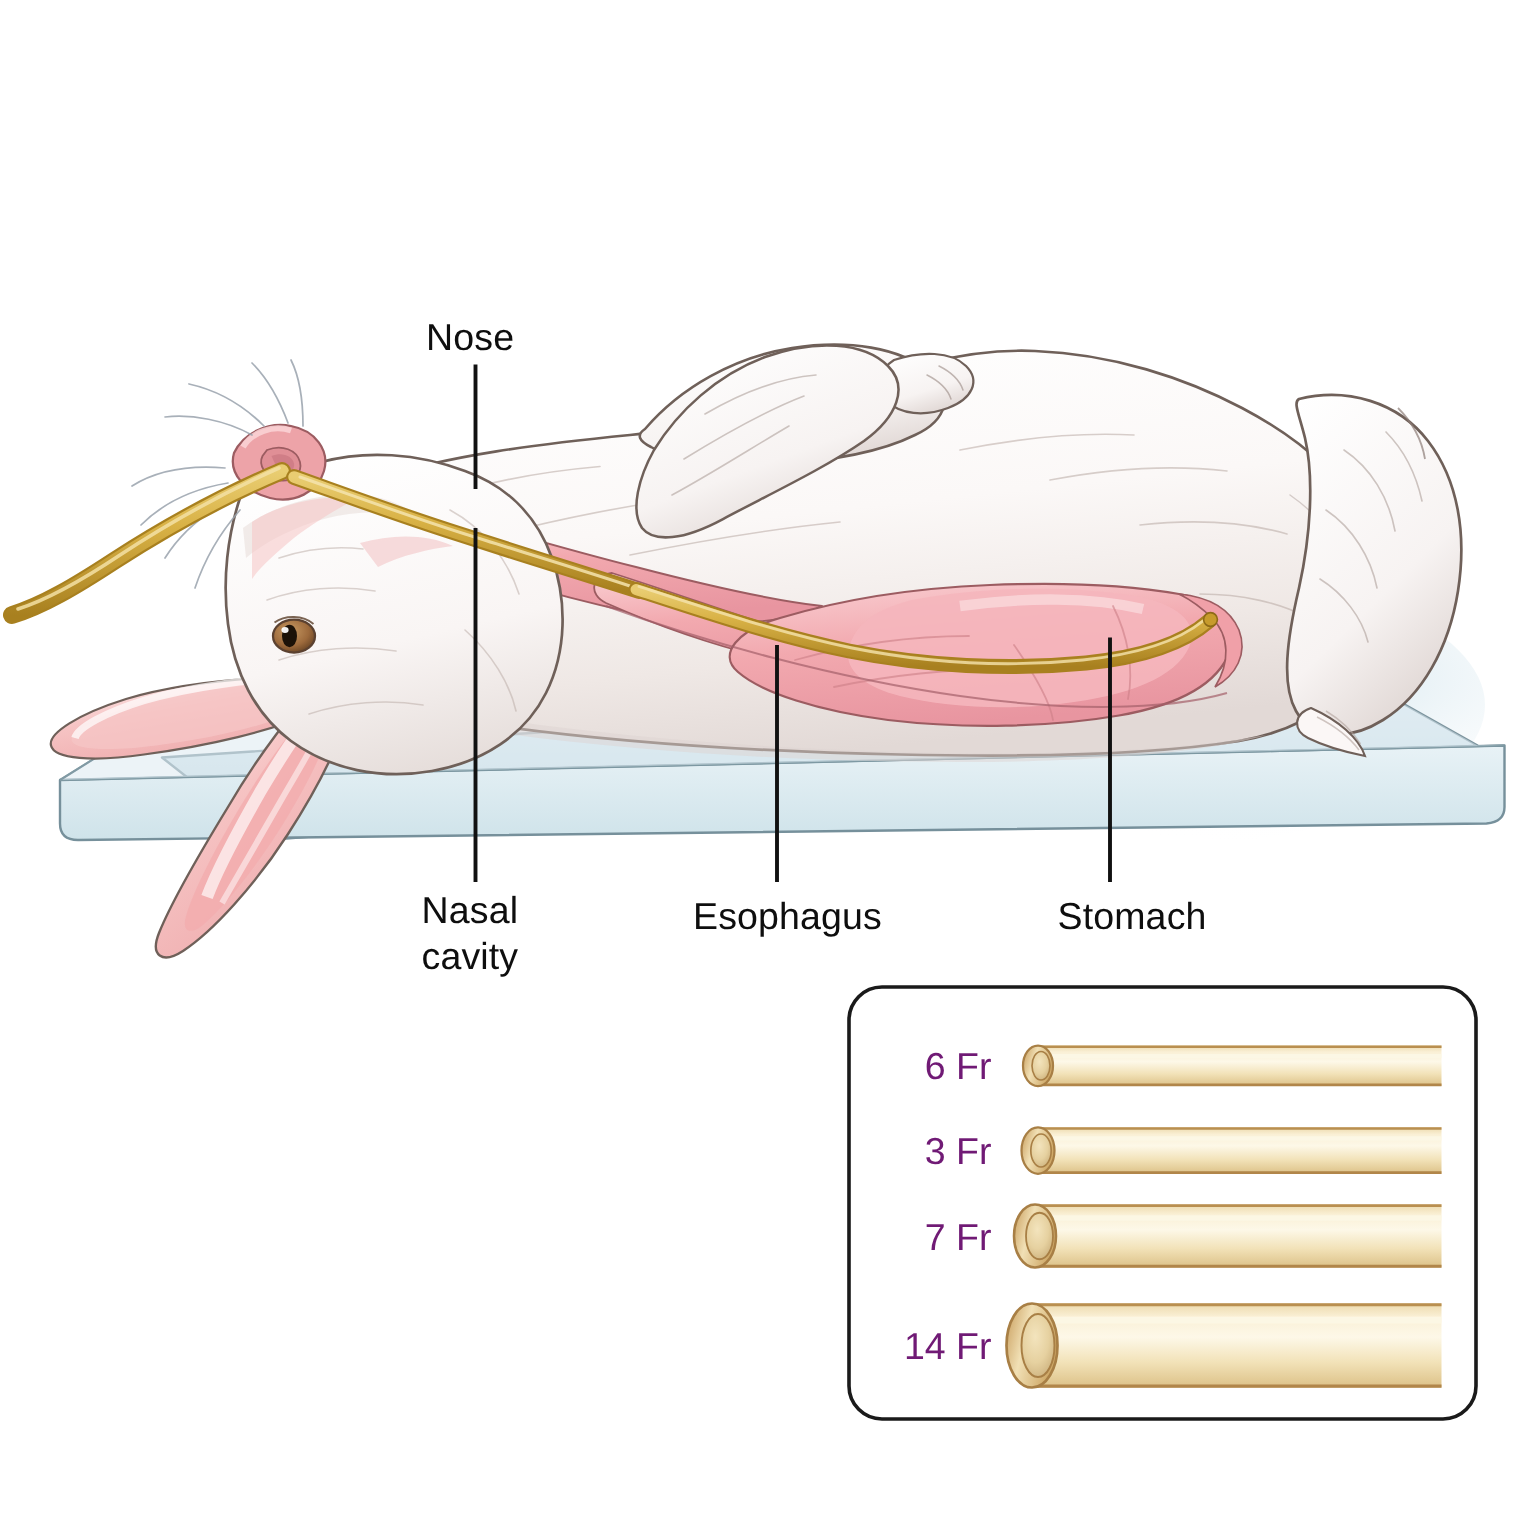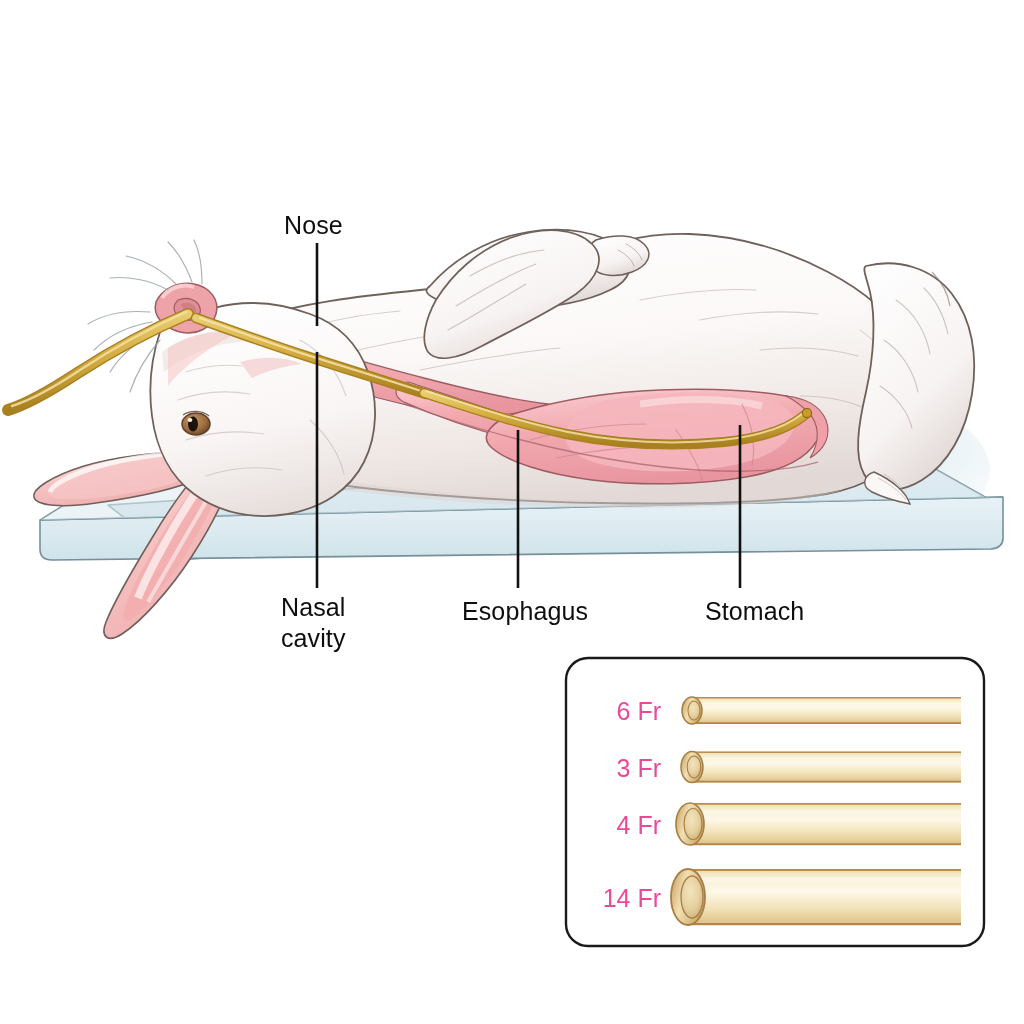--- a/index.html
+++ b/index.html
@@ -19,21 +19,21 @@
     color:#0e0e0e;
     white-space:pre;
     line-height:31px;
     letter-spacing:.1px;
   }
 
   .legend-label{
     position:absolute;
     font-family:"Liberation Sans","DejaVu Sans",sans-serif;
     font-size:25px;
-    color:#ec4899;
+    color:#701a75;
     text-align:right;
     white-space:pre;
   }
 </style>
 </head>
 <body>
 
 <div id="stage">
 
   <svg class="layer" viewBox="0 0 1024 1024">
@@ -442,17 +442,17 @@
       <line x1="700" y1="880" x2="961" y2="880" stroke="#fdf8e6" stroke-width="4.5" opacity="0.9"></line>
       <ellipse cx="688" cy="897" rx="17" ry="28" fill="url(#tubeRimG)" stroke="#a87f45" stroke-width="1.8"></ellipse>
       <ellipse cx="692" cy="897" rx="11" ry="21" fill="url(#lumenG)" stroke="#a87f45" stroke-width="1.3"></ellipse>
     </g>
   </svg>
 
   <div class="legend-label" style="left:561px; top:697px; width:100px;">6 Fr</div>
 
   <div class="legend-label" style="left:561px; top:754px; width:100px;">3 Fr</div>
 
-  <div class="legend-label" style="left:561px; top:811px; width:100px;">4 Fr</div>
+  <div class="legend-label" style="left:561px; top:811px; width:100px;">7 Fr</div>
 
   <div class="legend-label" style="left:561px; top:884px; width:100px;text-align:right;">14 Fr</div>
 
 </div>
 
 </body></html>

